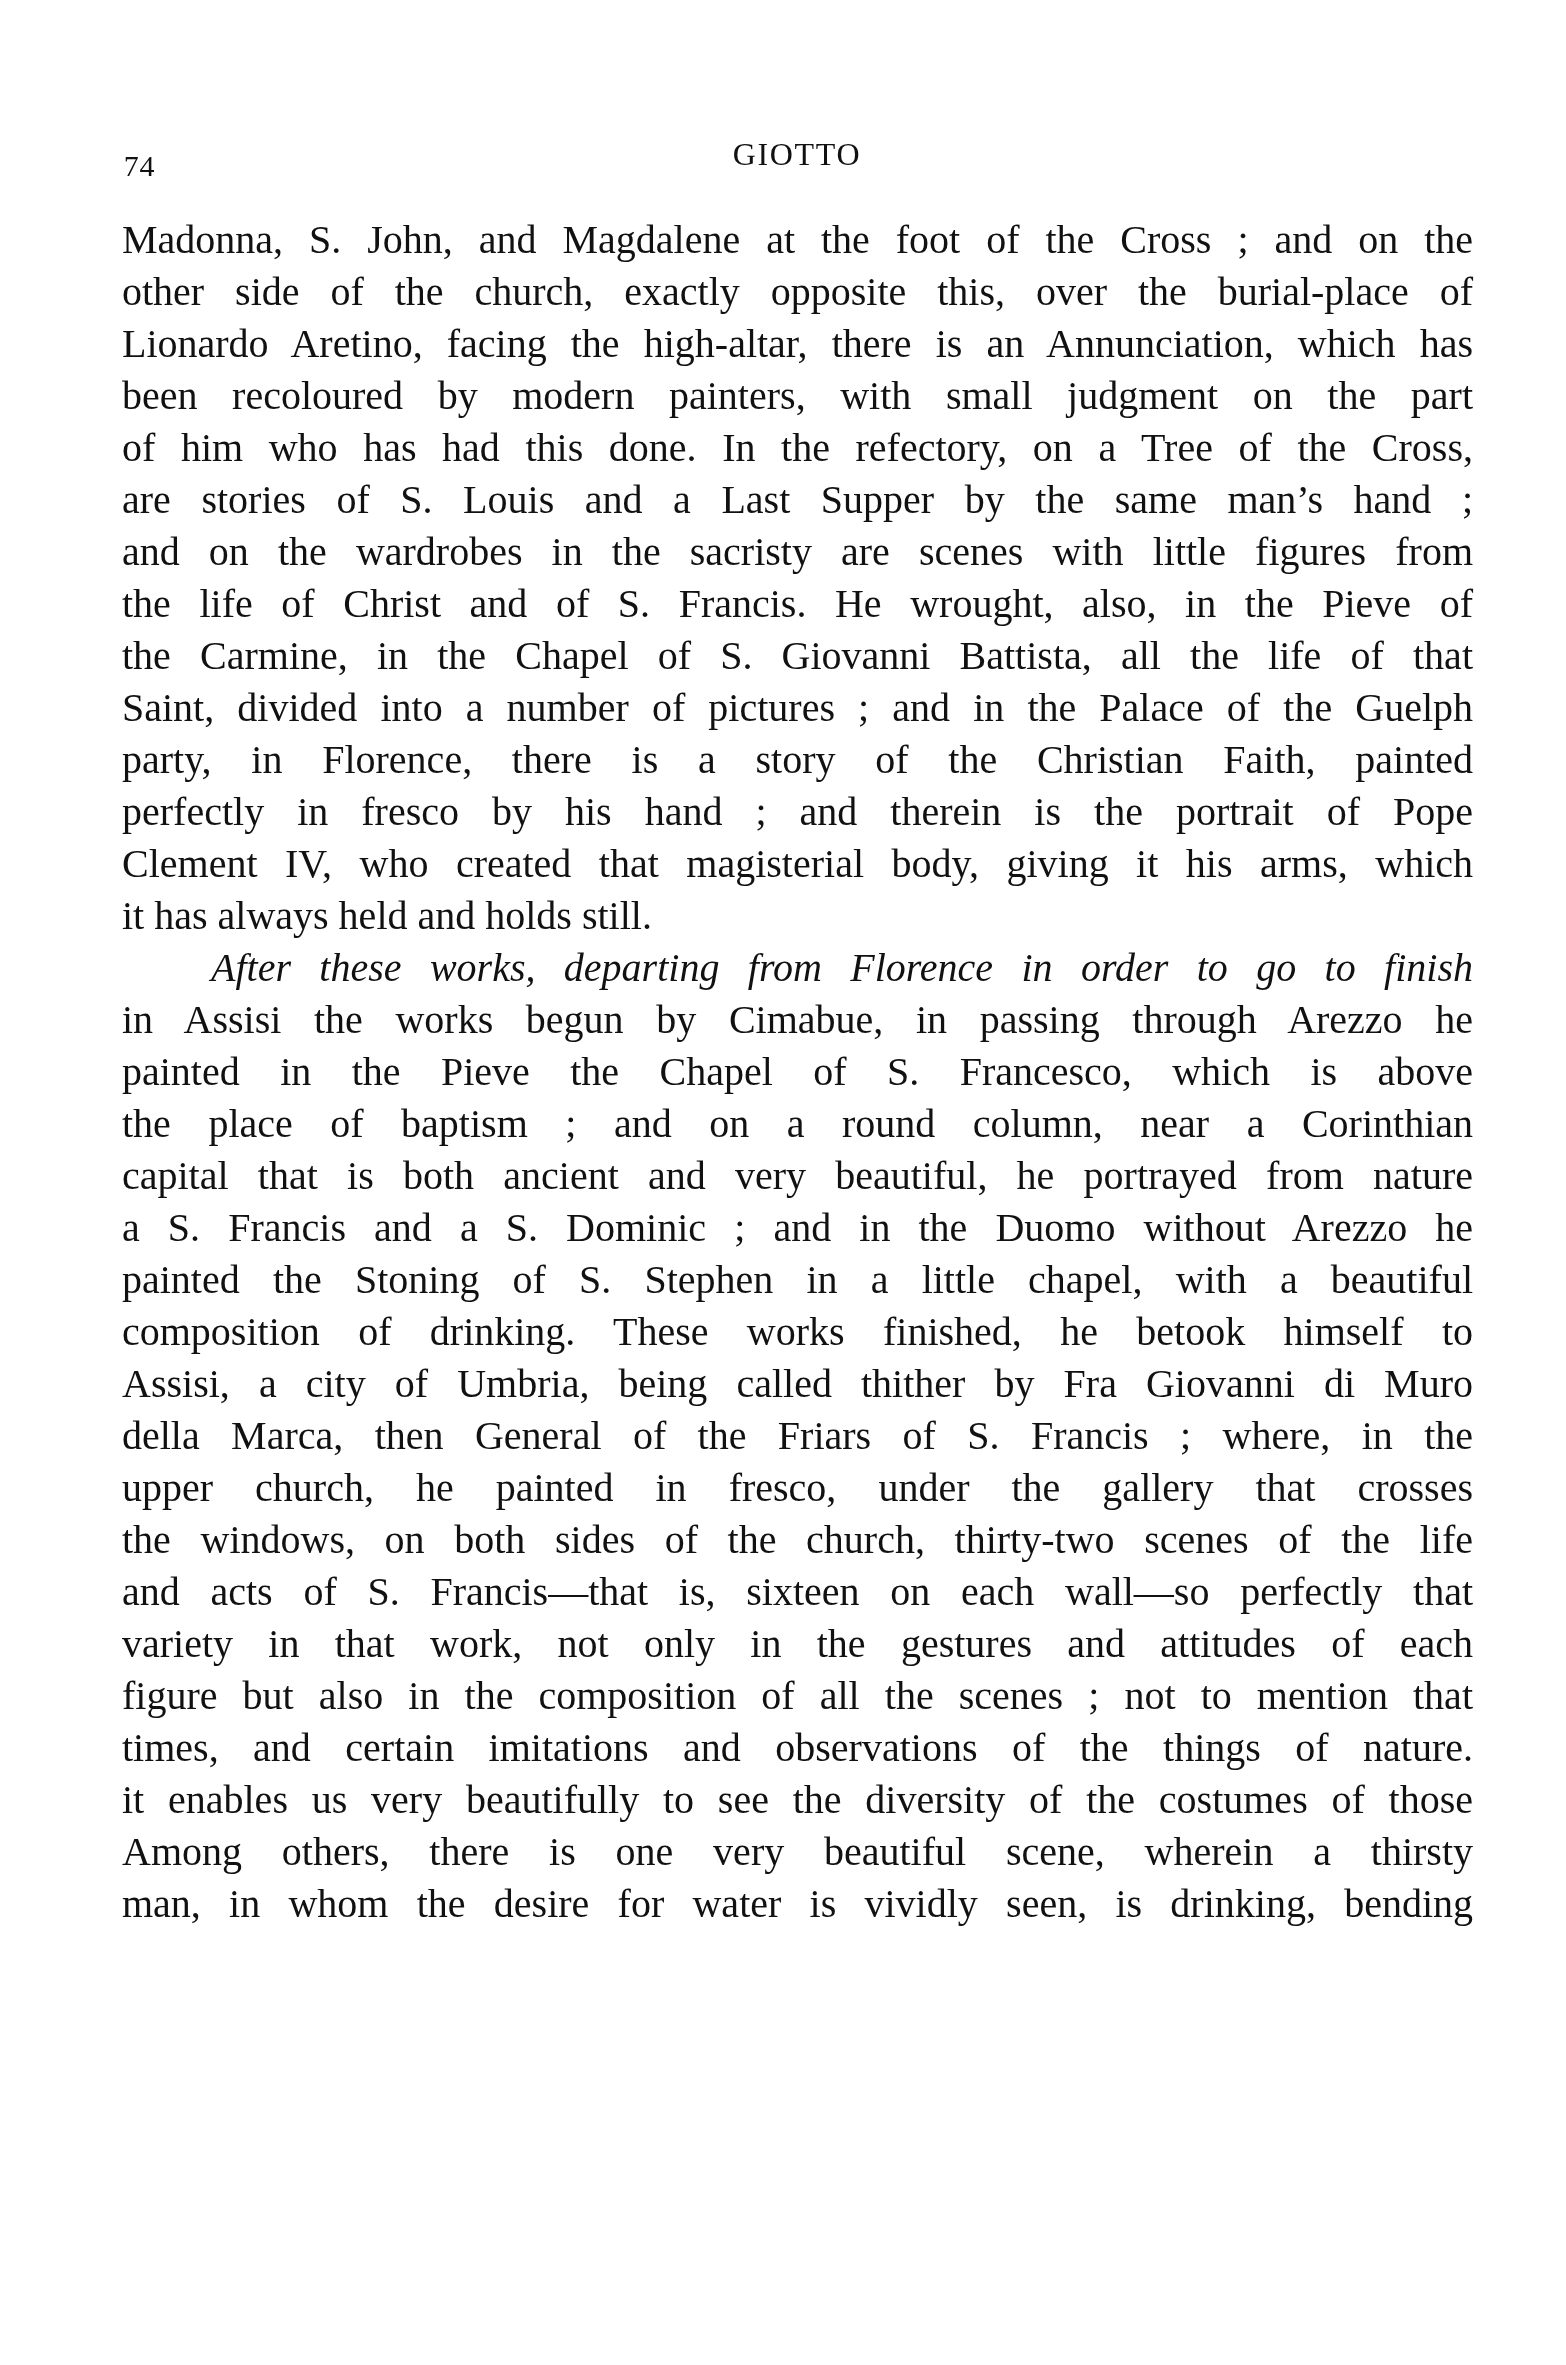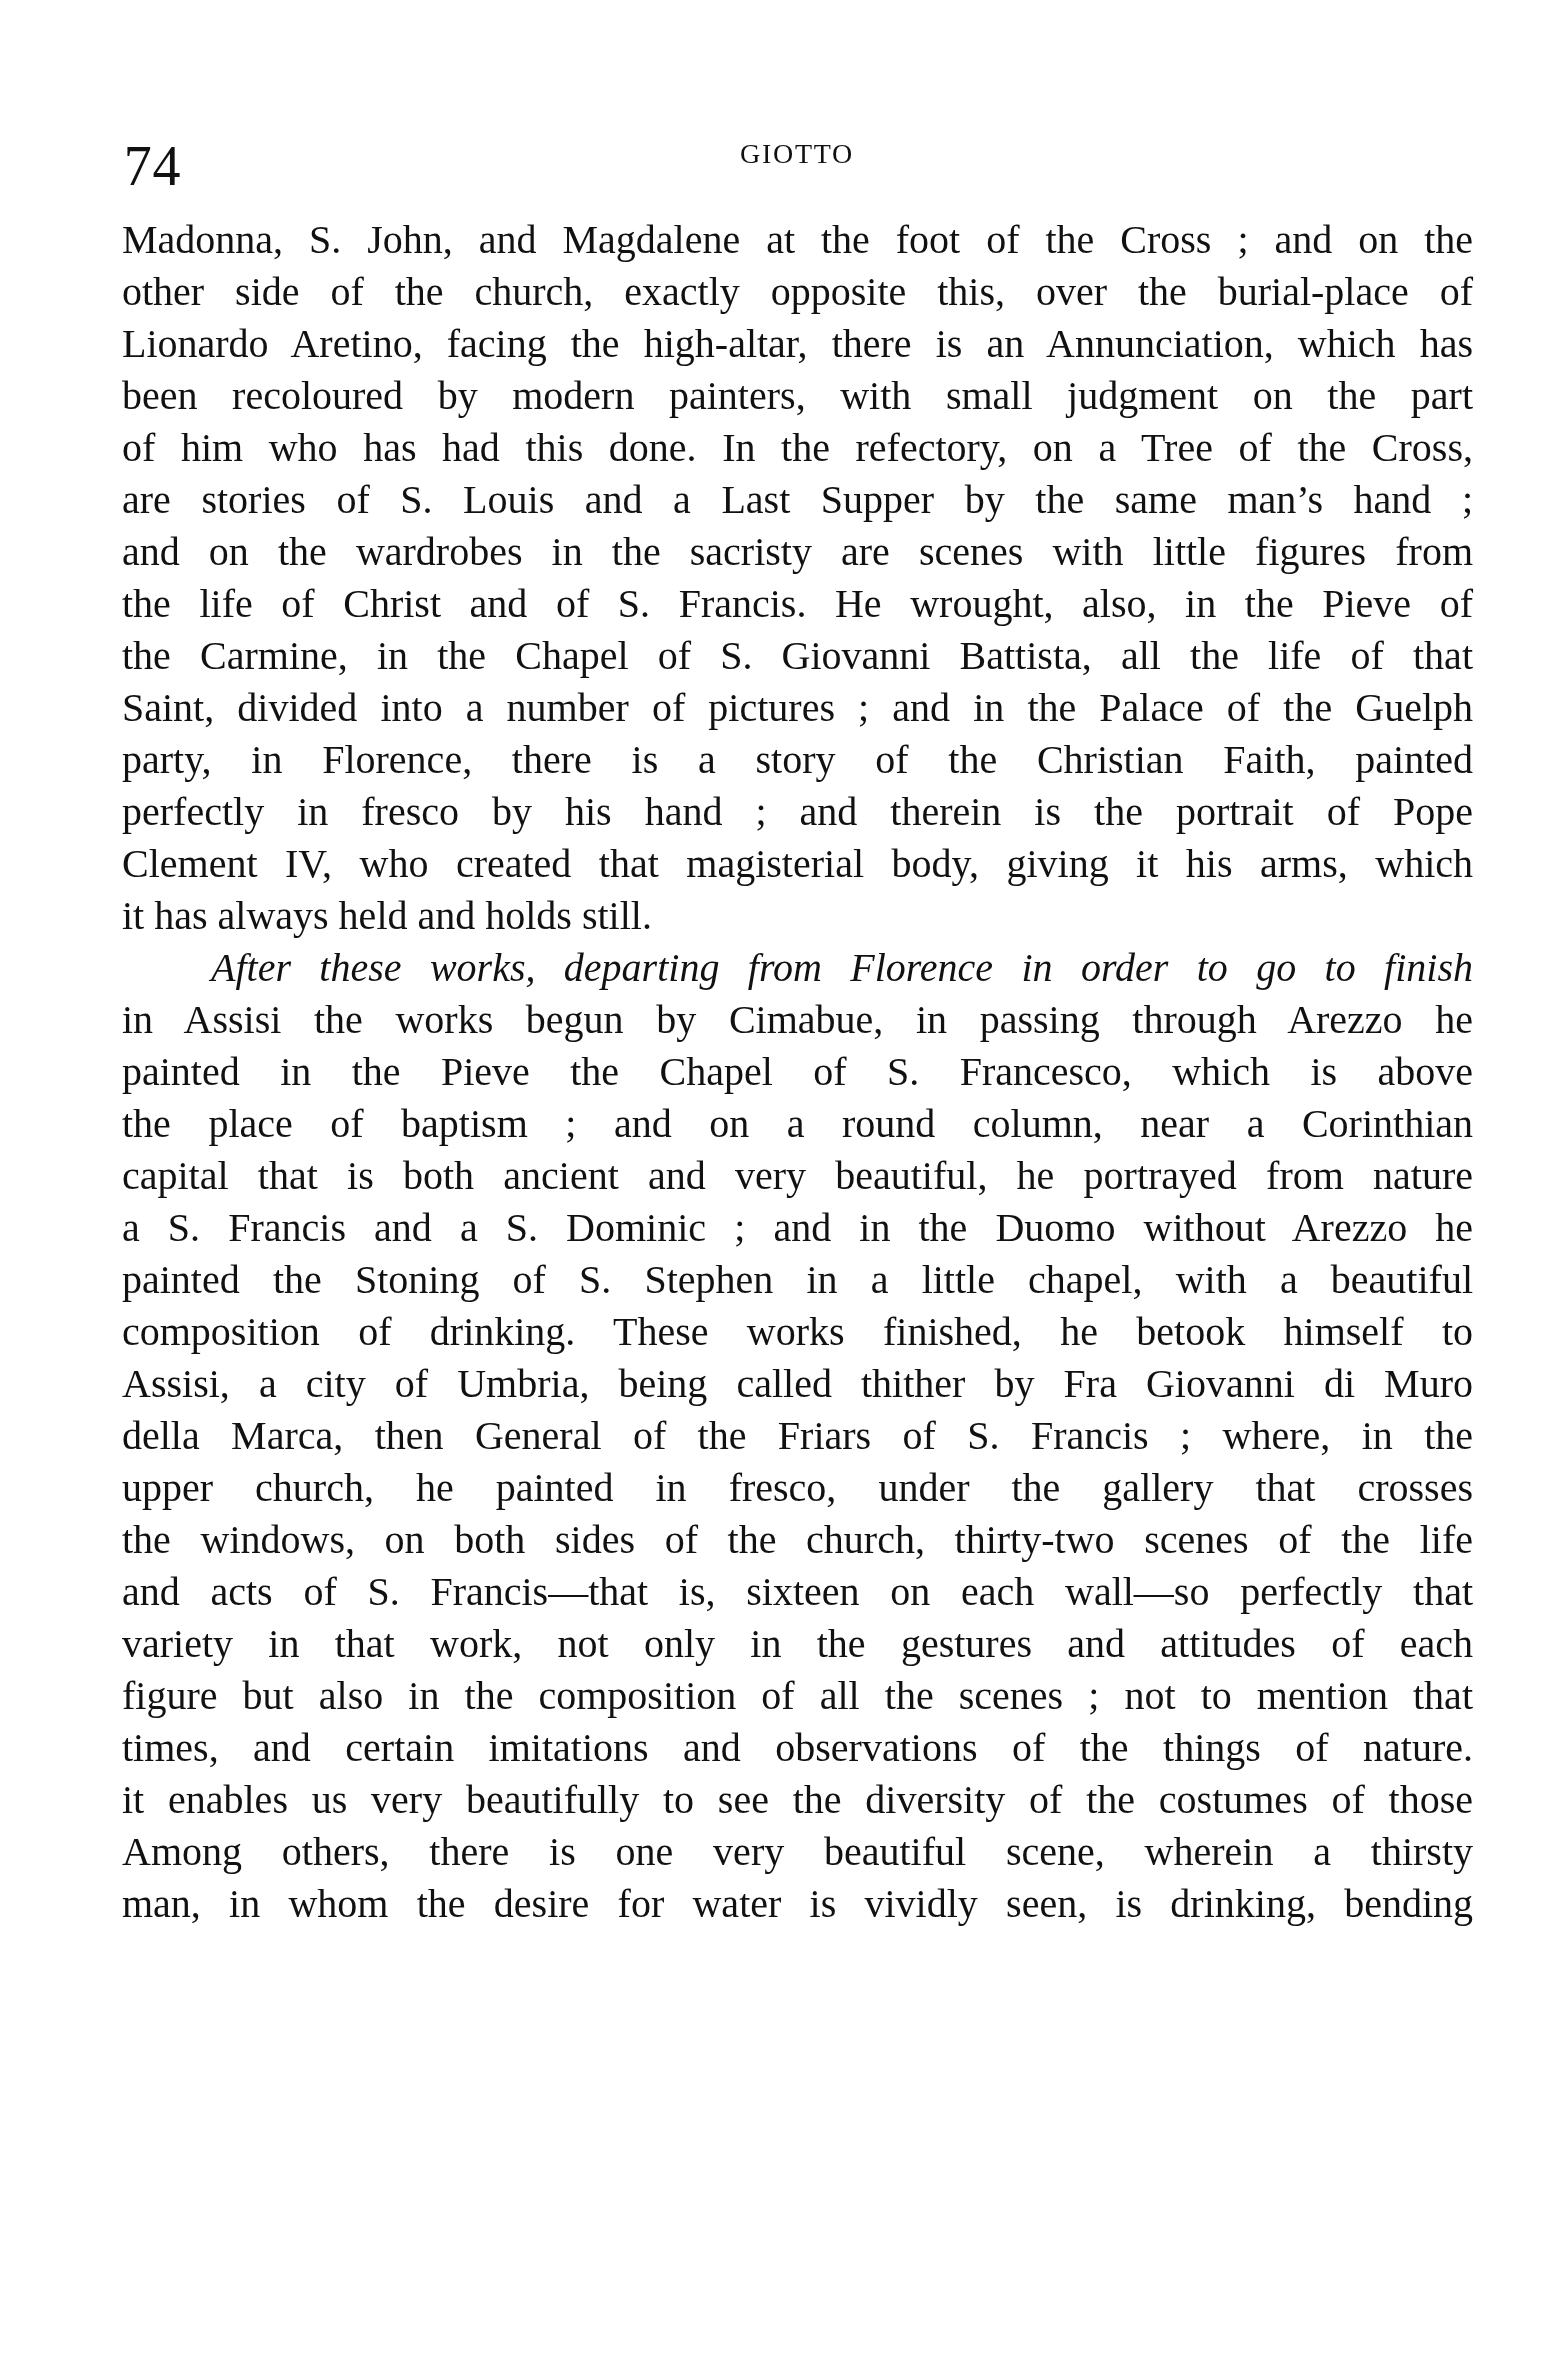--- a/index.html
+++ b/index.html
@@ -19,31 +19,31 @@
       position: absolute;
       left: 122px;
       top: 128px;
       width: 1350px;
       height: 51px;
     }
     .page-number {
       position: absolute;
       left: 1.7px;
       top: 17px;
-      font-size: 56px;
+      font-size: 30px;
       line-height: 42px;
       letter-spacing: 0.8px;
     }
     .running-title {
       position: absolute;
       left: 0;
       right: 0;
       top: 5px;
       text-align: center;
-      font-size: 28px;
+      font-size: 32px;
       line-height: 42px;
       letter-spacing: 1.7px;
     }
     .body-text {
       position: absolute;
       left: 122px;
       top: 214px;
       width: 1351px;
     }
     .line {

